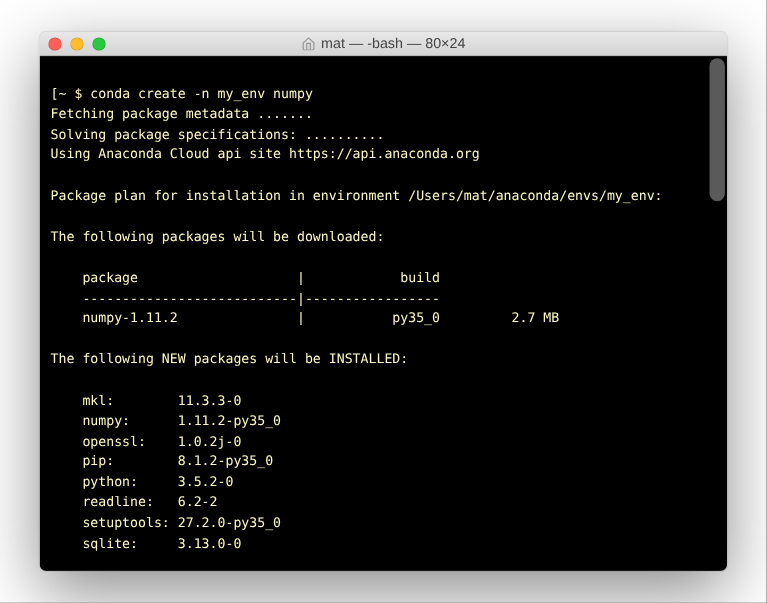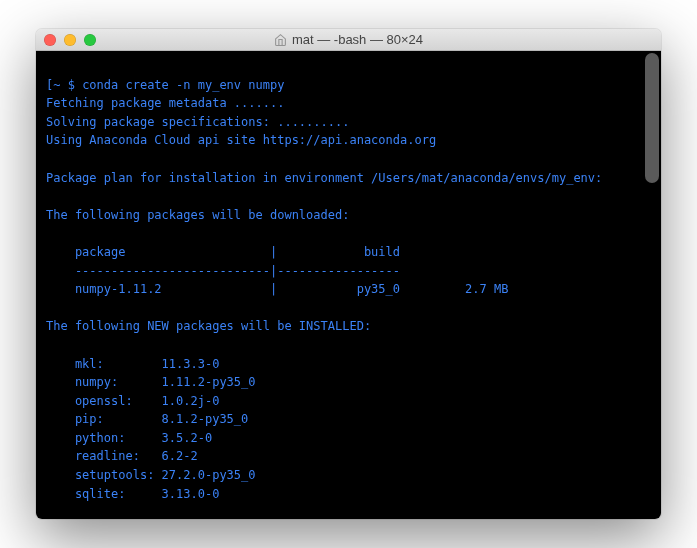--- a/index.html
+++ b/index.html
@@ -74,21 +74,21 @@
   }
   .tab.plus {
     flex: 0 0 26px;
     font-size: 15px;
     color: #777;
     border-right: none;
   }
   .term {
     flex: 1;
     background: #000;
-    color: #3b82f6;
+    color: #fef9c3;
     font-family: Menlo, Monaco, Consolas, monospace;
     font-size: 12px;
     line-height: 1.55;
     padding: 6px 10px;
     white-space: pre;
     overflow: hidden;
     position: relative;
   }
   .scrollbar {
     position: absolute;

